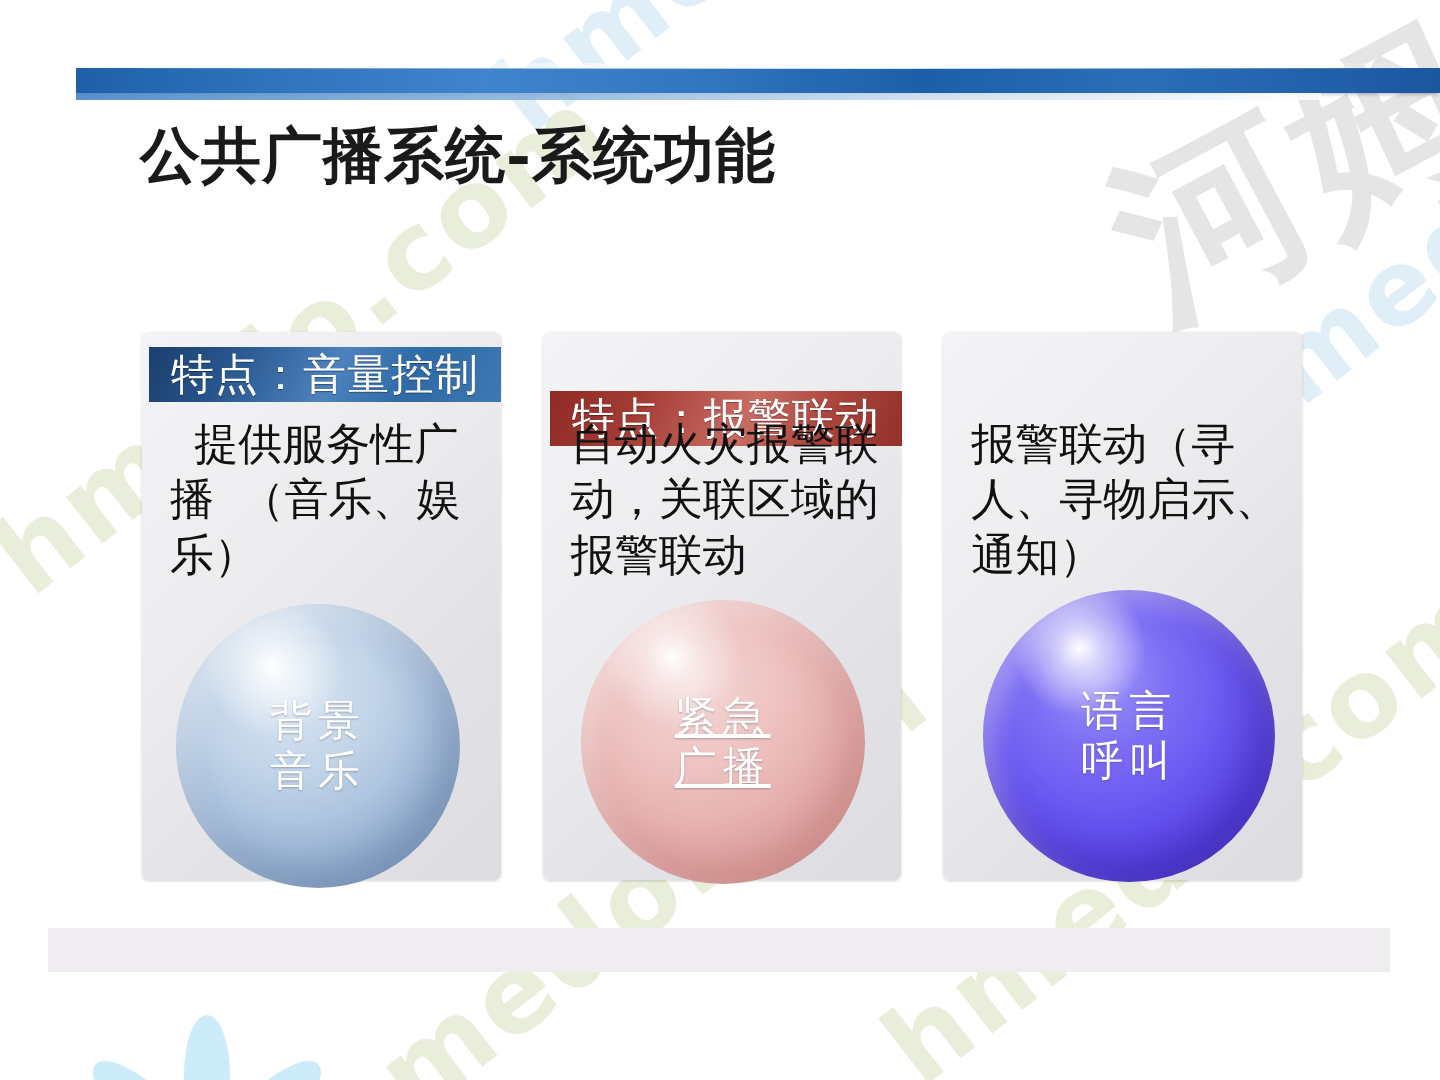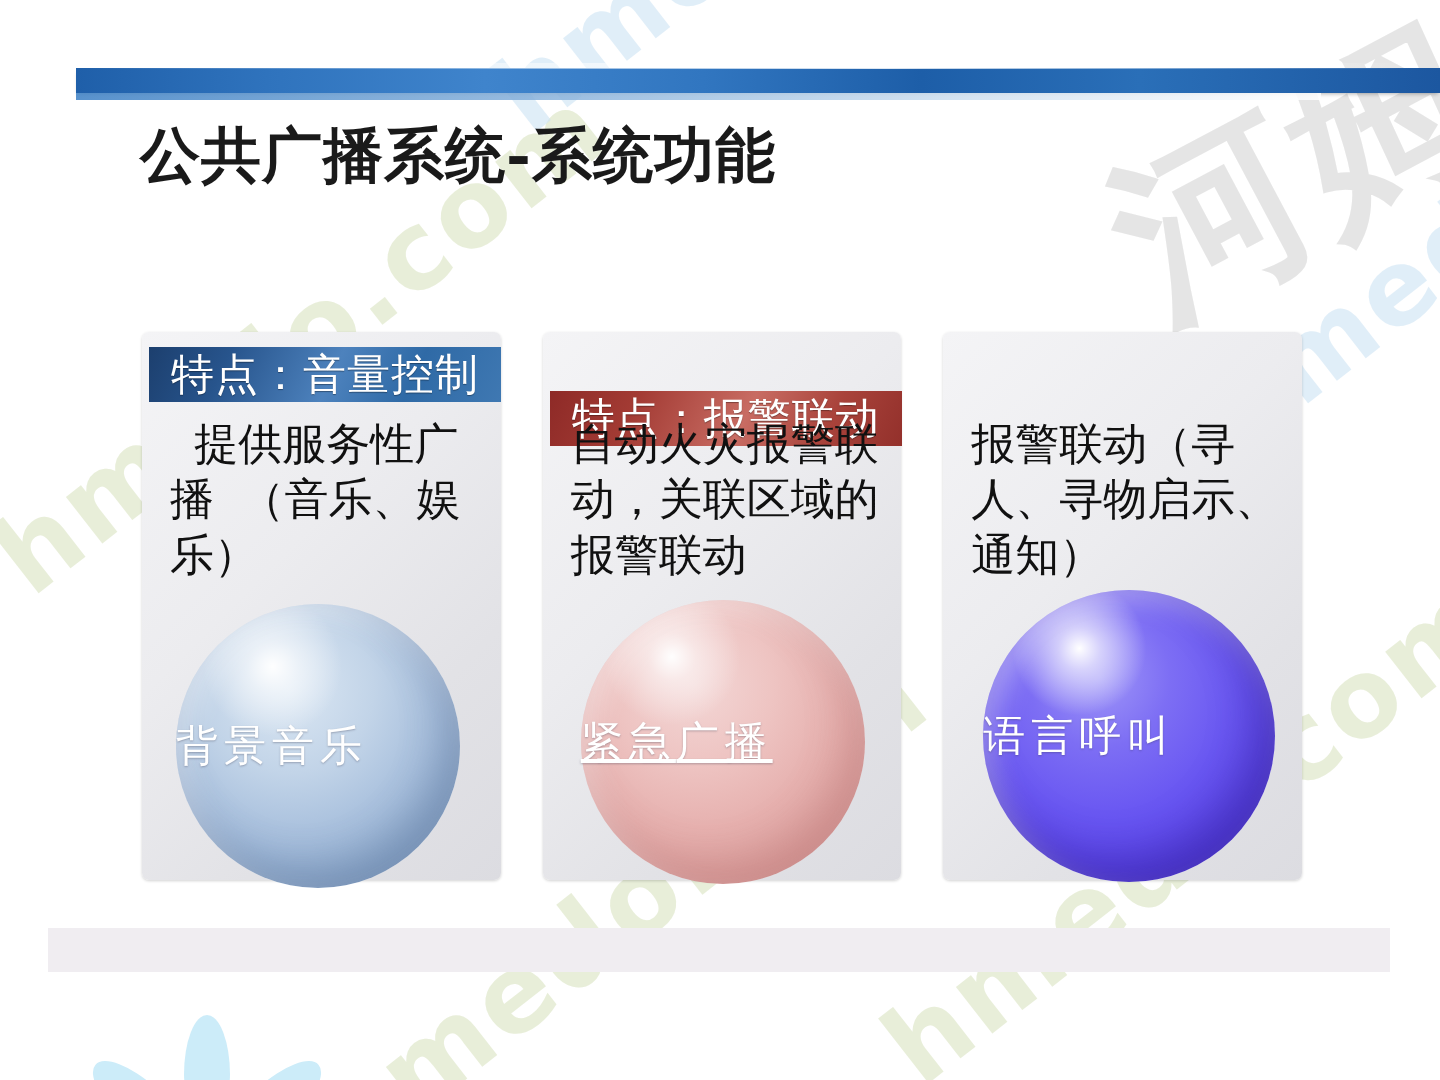--- a/index.html
+++ b/index.html
@@ -164,22 +164,23 @@
     color: #111111;
     font-family: Liberation Mono, monospace;
   }
   .card-body.indent { text-indent: 0.55em; }
 
   
   .sphere {
     position: absolute;
     border-radius: 50%;
     display: flex;
-    flex-direction: row;
+    flex-direction: column;
     align-items: center;
+    justify-content: center;
     text-align: center;
     color: #ffffff;
     font-size: 42px;
     line-height: 1.18;
     letter-spacing: 6px;
     text-shadow: 0 1px 2px rgba(60,60,80,0.35);
     font-family: "DejaVu Serif", "Liberation Serif", serif;
   }
   .sphere .sline { display: block; }
 

